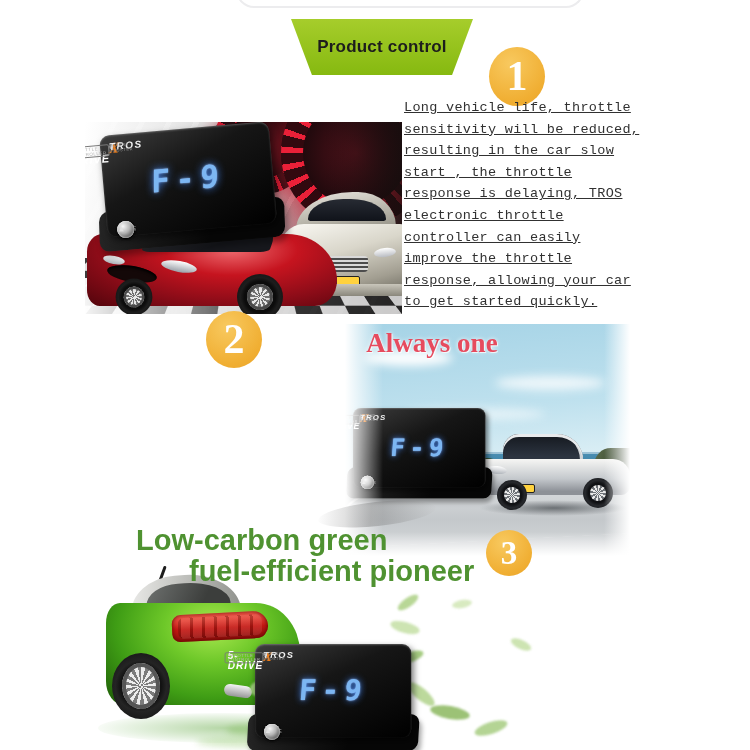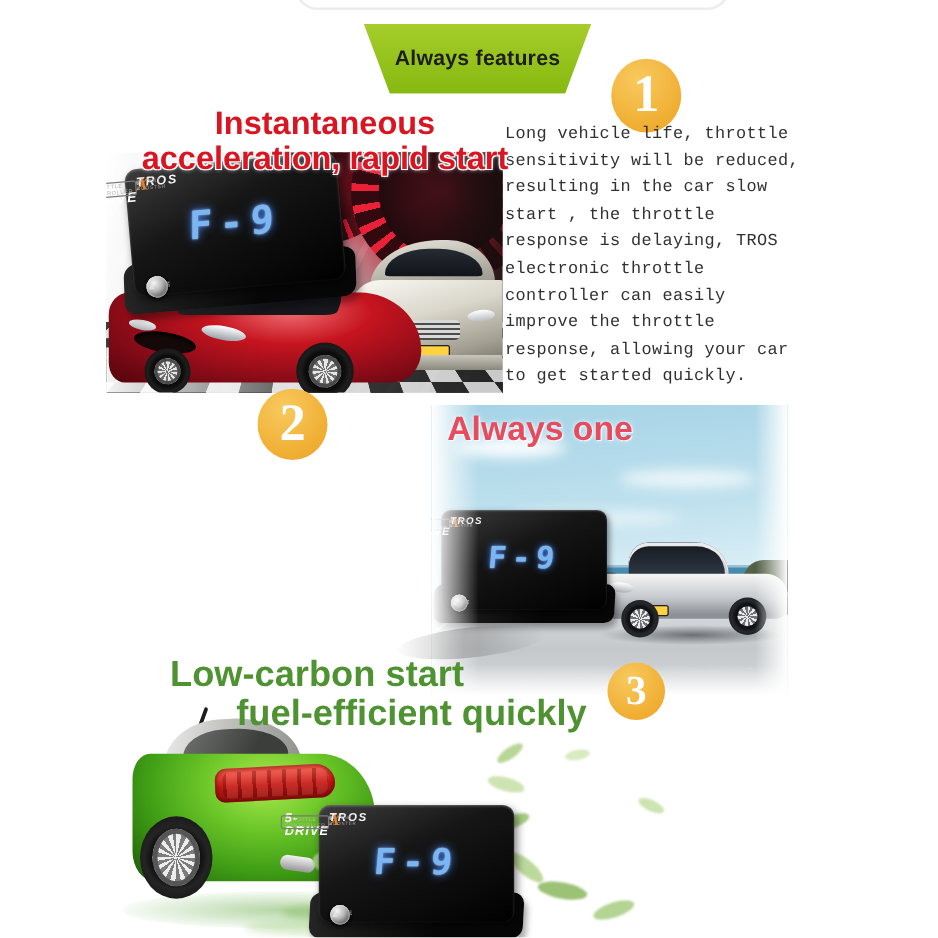--- a/index.html
+++ b/index.html
@@ -24,26 +24,26 @@
   .badge-1{left:489px;top:47px;width:56px;height:59px;font-size:42px;line-height:59px;}
   .badge-2{left:206px;top:311px;width:56px;height:57px;font-size:42px;line-height:57px;z-index:6;}
   .badge-3{left:486px;top:530px;width:46px;height:46px;font-size:33px;line-height:46px;z-index:6;}
 
   
   .h1{left:95px;top:84px;width:330px;text-align:center;color:#da1522;font-weight:bold;
       font-size:26px;line-height:28px;z-index:7;
       text-shadow:0 0 4px #fff,1px 1px 0 #fff,-1px -1px 0 #fff,1px -1px 0 #fff,-1px 1px 0 #fff;}
   .h2{left:343px;top:327px;width:178px;text-align:center;color:#e64b5e;font-weight:bold;
       font-size:27px;line-height:33px;z-index:7;
-      text-shadow:0 0 4px rgba(255,255,255,.9),1px 1px 0 rgba(255,255,255,.7);}
+      text-shadow:0 0 4px rgba(255,255,255,.9),1px 1px 0 rgba(255,255,255,.7);font-family:Liberation Serif, serif;}
   .h3a{left:136px;top:524px;color:#4f9231;font-weight:bold;font-size:29px;z-index:6;}
   .h3b{left:189px;top:555px;color:#4f9231;font-weight:bold;font-size:29px;z-index:6;}
 
   
-  .para{white-space:pre-line;}
+  .para{white-space:pre-line;text-decoration:underline;}
   .p1{left:404px;top:97px;width:270px;font-family:"Liberation Mono",monospace;
       font-size:13.5px;line-height:21.6px;letter-spacing:.3px;color:#313131;z-index:5;}
   .p2{left:138px;top:361px;width:262px;font-size:15px;line-height:19.3px;color:#2c2c2c;z-index:5;}
   .p3{left:413px;top:591px;width:280px;font-size:18px;line-height:19.5px;color:#3b3b3b;z-index:5;}
 
   
   .photo1{left:85px;top:122px;width:317px;height:192px;z-index:1;overflow:hidden;
           background:linear-gradient(100deg,#ffffff 0%,#ececec 22%,#d2d2d2 45%,#a3a0a0 68%,#6c6466 86%,#4c4345 100%);}
   .photo1 .rays{left:0;top:0;width:100%;height:100%;opacity:.45;
       background:repeating-linear-gradient(118deg,rgba(255,255,255,.55) 0 5px,rgba(255,255,255,0) 5px 24px);}
@@ -226,21 +226,21 @@
   .arr{color:#e0e0e0;font-size:8px;line-height:8px;}
 </style>
 </head>
 <body>
 
 <div id="page">
 
   <div class="top-edge"></div>
 
   <div class="banner">
-    <span>Always features</span>
+    <span>Product control</span>
   </div>
 
   <div class="photo1">
     <div class="rays"></div>
     <div class="redglow"></div>
     <div class="gauge-s"></div>
     <div class="gauge-b"></div>
     <div class="darkside"></div>
     <div class="checker"></div>
     <div class="floorfade"></div>
@@ -349,44 +349,40 @@
           <span class="dbtn"></span>
           <span class="arr">▲</span>
         </div>
       </div>
     </div>
     <div class="fadeL"></div>
     <div class="fadeR"></div>
     <div class="fadeB"></div>
   </div>
 
-  <div class="h1">
-    <span style="position:static">Instantaneous</span><br>
-    <span style="position:static">acceleration, rapid start</span>
-  </div>
   <div class="badge badge-1">1</div>
   <div class="para p1">Long vehicle life, throttle
 sensitivity will be reduced,
 resulting in the car slow
 start , the throttle
 response is delaying, TROS
 electronic throttle
 controller can easily
 improve the throttle
 response, allowing your car
 to get started quickly.</div>
 
   <div class="badge badge-2">2</div>
   <div class="h2">
     <span style="position:static">Always one</span><br>
   </div>
 
   <div class="swoosh"></div>
-  <div class="h3a">Low-carbon start</div>
-  <div class="h3b">fuel-efficient quickly</div>
+  <div class="h3a">Low-carbon green</div>
+  <div class="h3b">fuel-efficient pioneer</div>
   <div class="badge badge-3">3</div>
 
   <div class="leaf" style="left:396px;top:598px;width:24px;height:9px;background:#b8d796;transform:rotate(-35deg);"></div>
   <div class="leaf" style="left:390px;top:622px;width:30px;height:11px;background:#cde4b2;transform:rotate(15deg);"></div>
   <div class="leaf" style="left:398px;top:652px;width:26px;height:10px;background:#a6cc82;transform:rotate(-20deg);"></div>
   <div class="leaf" style="left:404px;top:688px;width:34px;height:12px;background:#bcd99c;transform:rotate(40deg);"></div>
   <div class="leaf" style="left:430px;top:706px;width:40px;height:13px;background:#9cc276;transform:rotate(10deg);"></div>
   <div class="leaf" style="left:474px;top:722px;width:34px;height:12px;background:#b4d494;transform:rotate(-18deg);"></div>
   <div class="leaf" style="left:510px;top:640px;width:22px;height:9px;background:#cde4b2;transform:rotate(25deg);"></div>
   <div class="leaf" style="left:452px;top:600px;width:20px;height:8px;background:#d8eac0;transform:rotate(-10deg);"></div>

